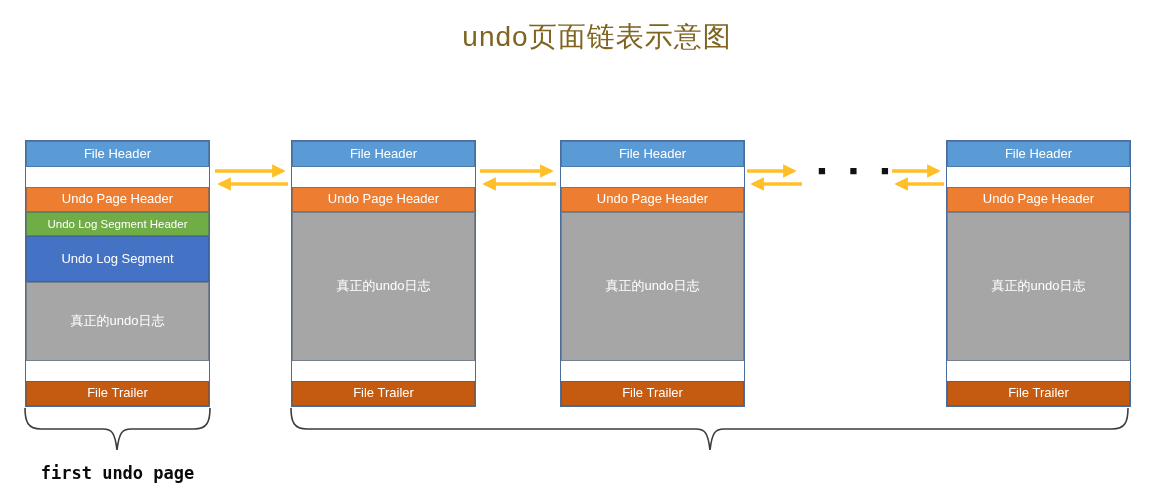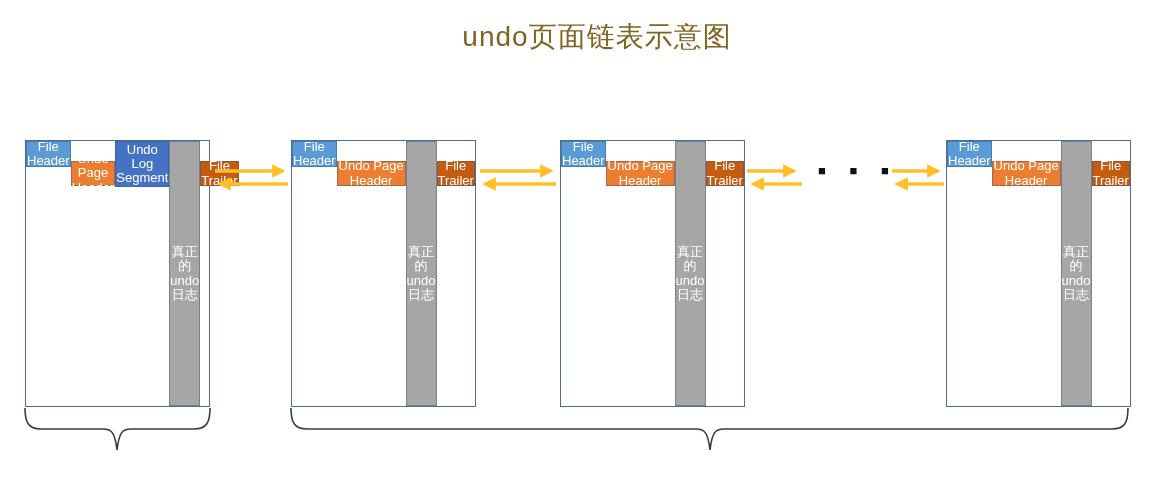--- a/index.html
+++ b/index.html
@@ -1,20 +1,20 @@
 <!DOCTYPE html>
 <html style="--arrow: #FFC027; --title-color: #7F6420;"><head>
 <meta charset="utf-8">
 <style>
   html,body{margin:0;padding:0;background:#fff;}
   #canvas{position:relative;width:1162px;height:493px;background:#fff;overflow:hidden;
           font-family:"Liberation Sans","DejaVu Sans",sans-serif;}
   .title{position:absolute;left:16px;top:18px;width:100%;text-align:center;
          font-size:28px;font-weight:normal;color:var(--title-color,#7F6420);letter-spacing:1px;}
-  .page{position:absolute;top:140px;width:185px;height:267px;display:flex;flex-direction:row;
+  .page{position:absolute;top:140px;width:185px;height:267px;display:flex;flex-direction:column;
         border:1px solid #4a6d9b;box-sizing:border-box;background:#fff;}
   .p1{left:25px;} .p2{left:291px;} .p3{left:560px;} .p4{left:946px;}
   .band{box-sizing:border-box;border:1px solid rgba(60,85,110,.45);
         display:flex;align-items:center;justify-content:center;
         color:#fff;font-size:13px;text-align:center;line-height:1.1;}
   .h26{height:26px;} .h25{height:25px;margin-top:20px;} .h24{height:24px;font-size:11.5px;} .h46{height:46px;}
   .grow{flex:1;}
   .overlay{position:absolute;left:0;top:0;pointer-events:none;}
   .arrow{stroke:var(--arrow,#FFC027);stroke-width:3.4;}
   #ah path{fill:var(--arrow,#FFC027);}
@@ -30,20 +30,21 @@
 </head>
 <body>
 
 <div id="canvas">
 
   <div class="title">undo页面链表示意图</div>
 
   <div class="page p1">
     <div class="band h26" style="background-color: rgb(91, 155, 213);">File Header</div>
     <div class="band h25" style="background-color: rgb(237, 125, 49);">Undo Page Header</div>
+    <div class="band h24" style="background-color: rgb(112, 173, 71);">Undo Log Segment Header</div>
     <div class="band h46" style="background-color: rgb(68, 114, 196);">Undo Log Segment</div>
     <div class="band grow" style="background-color: rgb(166, 166, 166);">真正的undo日志</div>
     <div class="band h25" style="background-color: rgb(197, 90, 17);">File Trailer</div>
   </div>
 
   <div class="page p2">
     <div class="band h26" style="background-color: rgb(91, 155, 213);">File Header</div>
     <div class="band h25" style="background-color: rgb(237, 125, 49);">Undo Page Header</div>
     <div class="band grow" style="background-color: rgb(166, 166, 166);">真正的undo日志</div>
     <div class="band h25" style="background-color: rgb(197, 90, 17);">File Trailer</div>
@@ -82,14 +83,15 @@
     <line class="arrow" x1="802" y1="184" x2="753" y2="184" marker-end="url(#ah)"></line>
 
     <line class="arrow" x1="892" y1="171" x2="938" y2="171" marker-end="url(#ah)"></line>
     <line class="arrow" x1="944" y1="184" x2="897" y2="184" marker-end="url(#ah)"></line>
 
     <path class="brace" d="M 25,408 C 25,422 28,429 41,429 L 103,429 C 112,429 115,433 117,450 C 119,433 122,429 131,429 L 194,429 C 207,429 210,422 210,408"></path>
 
     <path class="brace" d="M 291,408 C 291,422 294,429 307,429 L 696,429 C 705,429 708,433 710,450 C 712,433 715,429 724,429 L 1112,429 C 1125,429 1128,422 1128,408"></path>
   </svg>
 
+  <div class="caption cap-first">first undo page</div>
 
 </div>
 
 </body></html>

